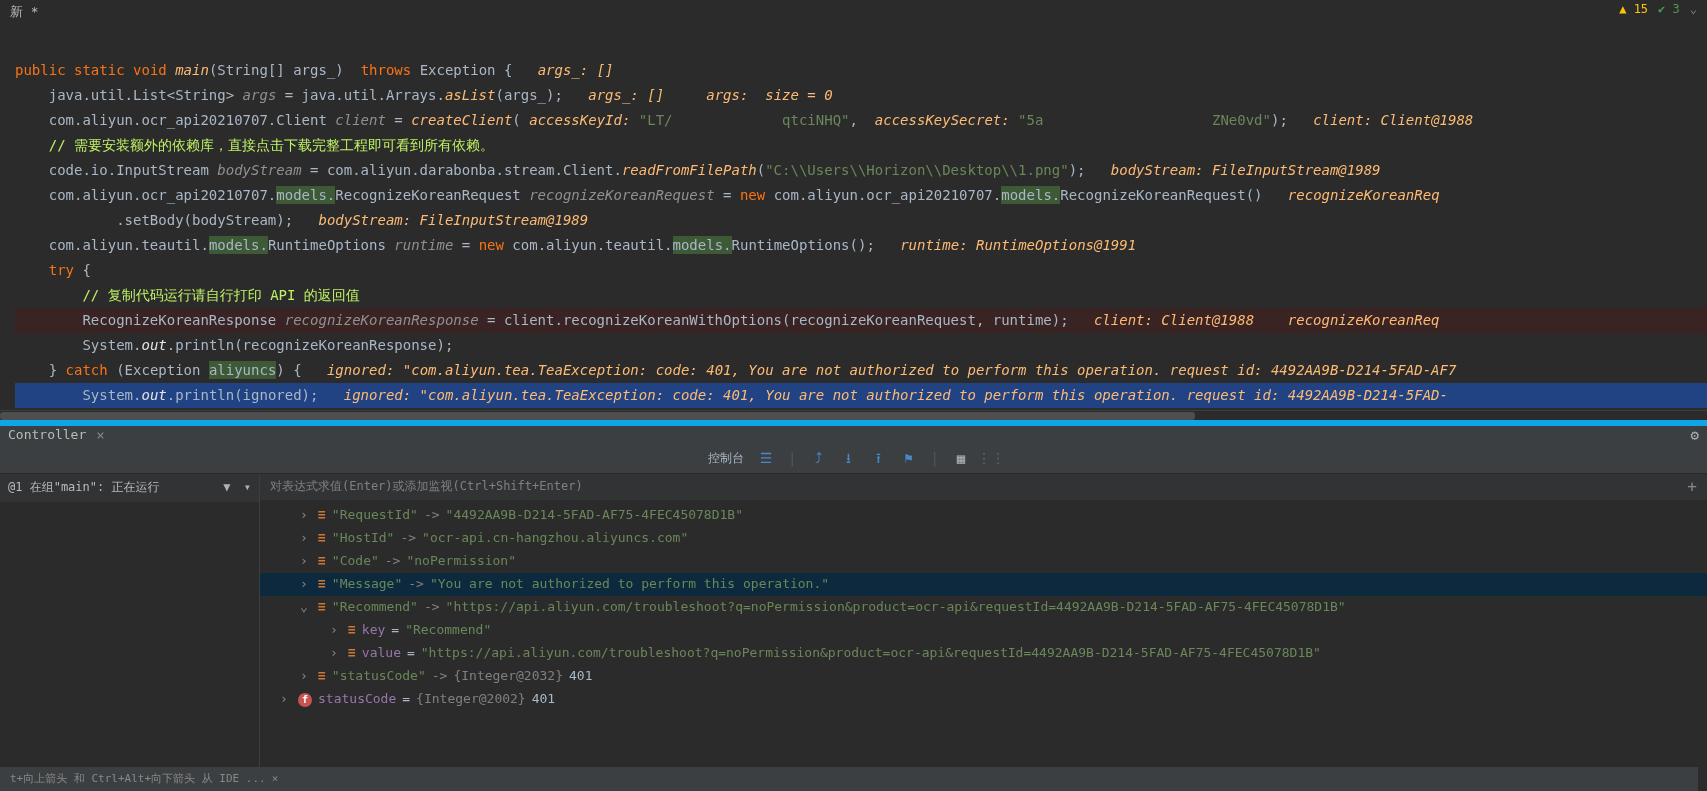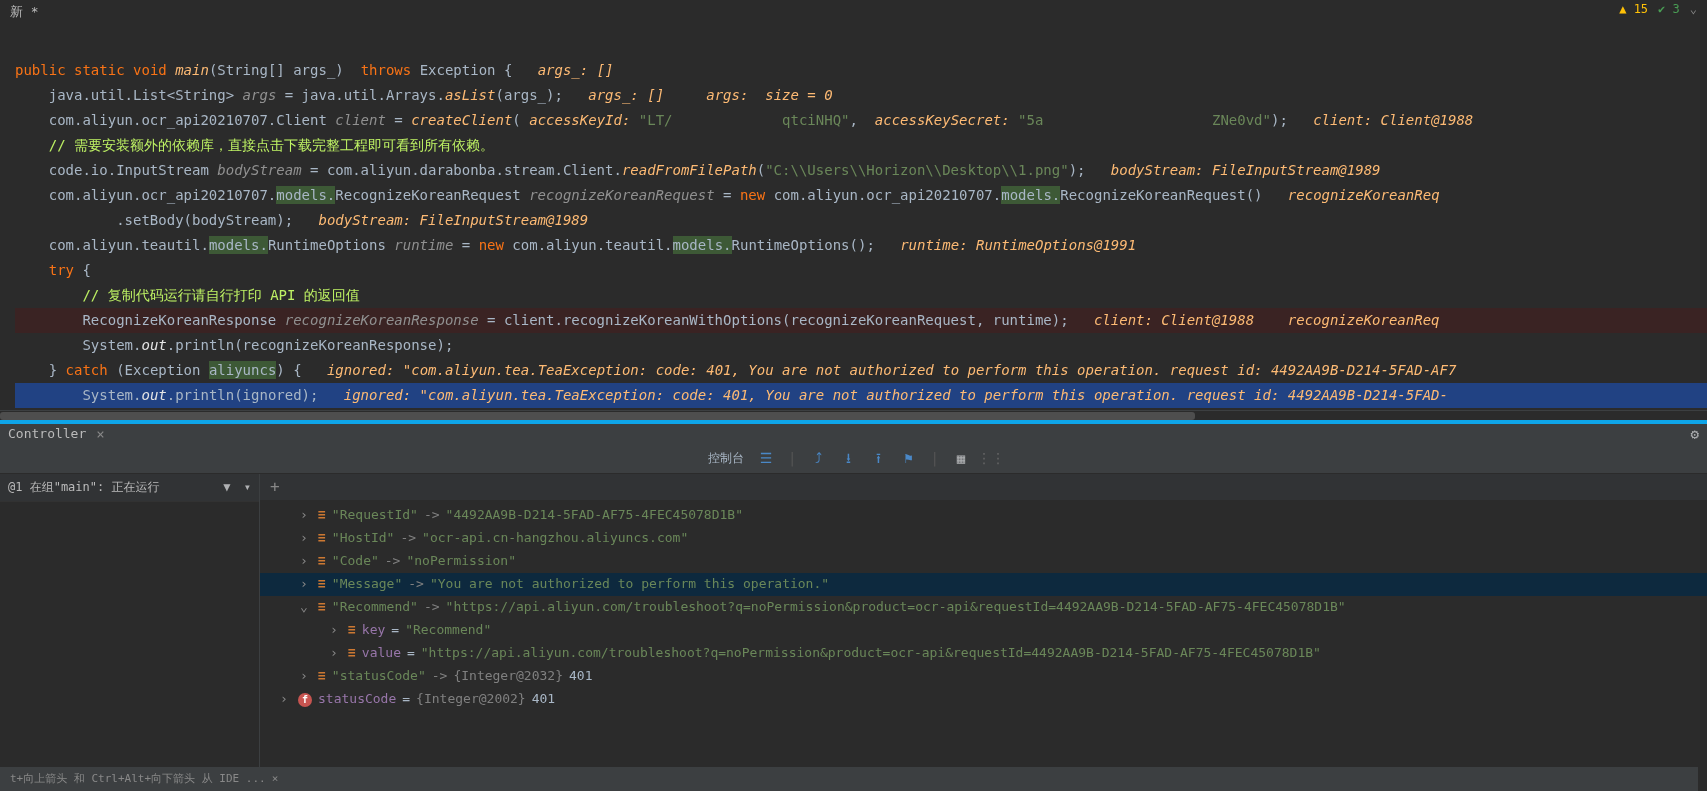--- a/index.html
+++ b/index.html
@@ -16,21 +16,21 @@
   .cmt { color:#bef264; }
   .hint { color:#fdba74; font-style:italic;margin-top:29px; }
   .param { color:#909090; font-style:italic;}
   .field { color:#e5e5e5; font-style:italic;}
   .hl { background:#3d5936; padding:1px 0;}
   .hl2 { background:#3d5936; padding:1px 0;}
   .line-err { background:rgba(128,0,0,0.18); width:100%; display:inline-block;}
   .line-sel { background:#214283; width:100%; display:inline-block;}
   .scrollbar-h { height:10px; background:#2b2b2b; border-top:1px solid #3c3f41;}
   .scrollbar-h::before{content:"";display:block;height:8px;width:70%;background:#4e4e4e;border-radius:3px;margin-top:1px;}
-  .panel-tabs { background:#3c3f41; height:24px; display:flex; align-items:center; padding:0 8px; gap:10px; border-top:4px solid #0ea5e9;}
+  .panel-tabs { background:#3c3f41; height:24px; display:flex; align-items:center; padding:0 8px; gap:10px; border-top:6px solid #0ea5e9;}
   .panel-tab { color:#bbb; font-size:13px;}
   .close-x { color:#888; cursor:pointer;}
   .toolbar { background:#3c3f41; height:30px; display:flex; align-items:center; gap:14px; padding:0 10px; border-bottom:1px solid #2b2b2b;justify-content:center;}
   .tb-text { font-size:12px;}
   .tb-icon { width:16px; height:16px; display:inline-flex; align-items:center; justify-content:center; color:#afb1b3;}
   .lower { display:flex; height:calc(791px - 410px - 24px - 30px - 24px); background:#2b2b2b;}
   .left-col { width:260px; border-right:1px solid #3c3f41; }
   .left-head { display:flex; align-items:center; justify-content:space-between; padding:4px 8px; color:#bbb; font-size:12px; border-bottom:1px solid #323232; background:#313335;}
   .left-row { padding:4px 8px; color:#bbb; font-size:12px; font-style:italic;}
   .right-col { flex:1; display:flex; flex-direction:column;}
@@ -103,20 +103,21 @@
     <div class="left-head">
       <span>@1 在组"main": 正在运行</span>
       <span>
         <span style="color:#afb1b3;">▼</span>
         <span style="color:#afb1b3;margin-left:6px;">▾</span>
       </span>
     </div>
   </div>
   <div class="right-col">
     <div class="watch-head">
+      <span>对表达式求值(Enter)或添加监视(Ctrl+Shift+Enter)</span>
       <span style="color:#888;font-size:16px;">+</span>
     </div>
     <div class="tree">
       <div class="tree-row">
           <span class="arrow">›</span>
           <span class="eq-icon">≡</span>
           <span class="green">"RequestId"</span>
           <span class="gray"> -&gt; </span>
           <span class="green">"4492AA9B-D214-5FAD-AF75-4FEC45078D1B"</span>
         </div>

